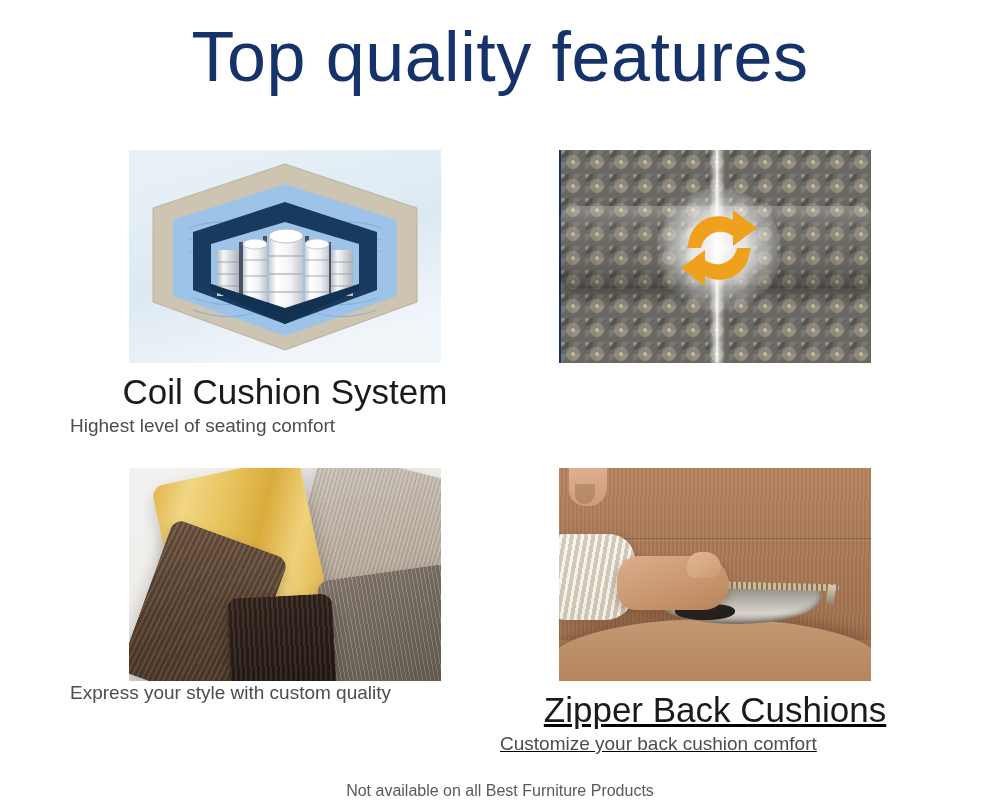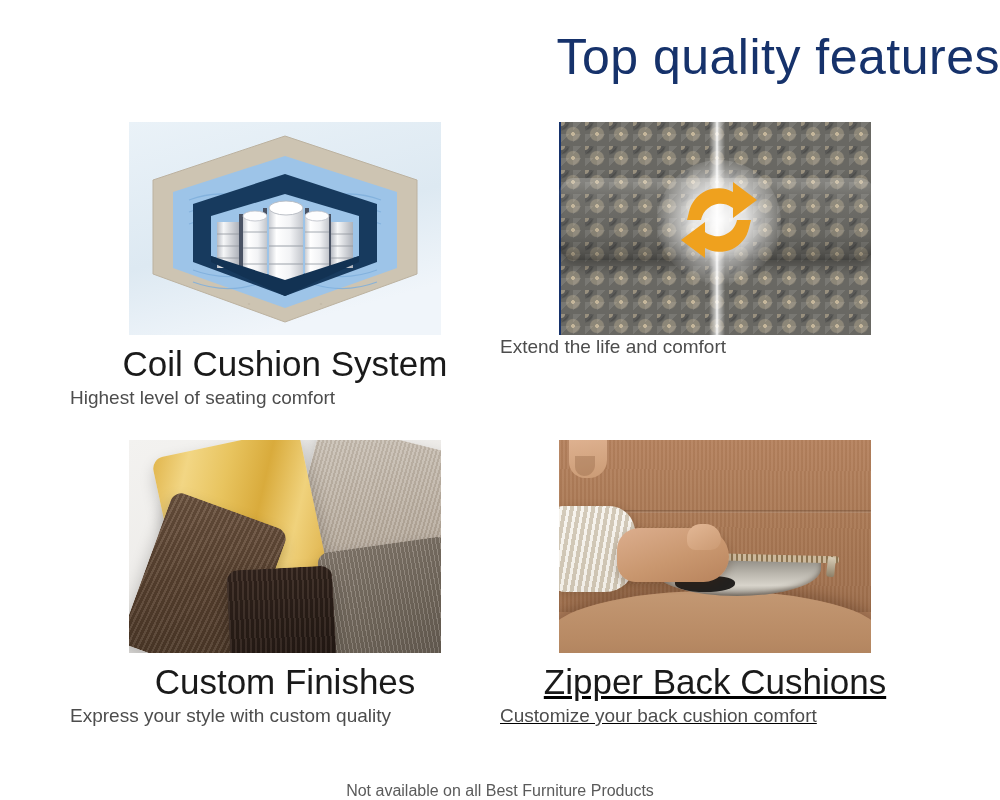--- a/index.html
+++ b/index.html
@@ -21,34 +21,34 @@
     height: 800px;
     background: #ffffff;
   }
 
   
   .page-title {
     position: absolute;
     left: 0;
     top: 14px;
     width: 1000px;
-    text-align: right;
-    font-size: 50px;
+    text-align: center;
+    font-size: 70px;
     line-height: 86px;
     font-weight: 300;
     letter-spacing: 0.5px;
     color: #16326b;
     white-space: nowrap;
   }
 
   
   .features-grid {
     position: absolute;
     left: 0;
-    top: 122px;
+    top: 150px;
     width: 792px;
     height: 610px;
   }
   .feature-card {
     position: absolute;
     width: 430px;
     height: 305px;
   }
   .card-r1c1 { left: 70px;  top: 0px; }
   .card-r1c2 { left: 500px; top: 0px; }
@@ -454,34 +454,32 @@
           <div class="rev-icon">
             <svg viewBox="0 0 96 96" aria-hidden="true">
               <path d="M18,40 A30,30 0 0 1 62,20 L62,10 L86,28 L62,46 L62,36
                        A20,20 0 0 0 30,48 L16,48 Z" fill="#efa11e"></path>
               <path d="M78,56 A30,30 0 0 1 34,76 L34,86 L10,68 L34,50 L34,60
                        A20,20 0 0 0 66,48 L80,48 Z" fill="#efa11e"></path>
             </svg>
           </div>
         </div>
       </div>
-      <div class="feature-sub">Extend the life and comfort</div>
     </div>
 
     <div class="feature-card card-r2c1">
       <div class="feature-media">
         <div class="fin-scene">
           <div class="swatch sw-greige"></div>
           <div class="swatch sw-gold"></div>
           <div class="swatch sw-graygrain"></div>
           <div class="swatch sw-walnut"></div>
           <div class="swatch sw-espresso"></div>
         </div>
       </div>
-      <div class="feature-heading">Custom Finishes</div>
       <div class="feature-sub">Express your style with custom quality</div>
     </div>
 
     <div class="feature-card card-r2c2">
       <div class="feature-media">
         <div class="zip-scene">
           <div class="zip-back"></div>
           <div class="zip-seam-h"></div>
           <div class="zip-seat"></div>
           <div class="zip-opening"></div>

